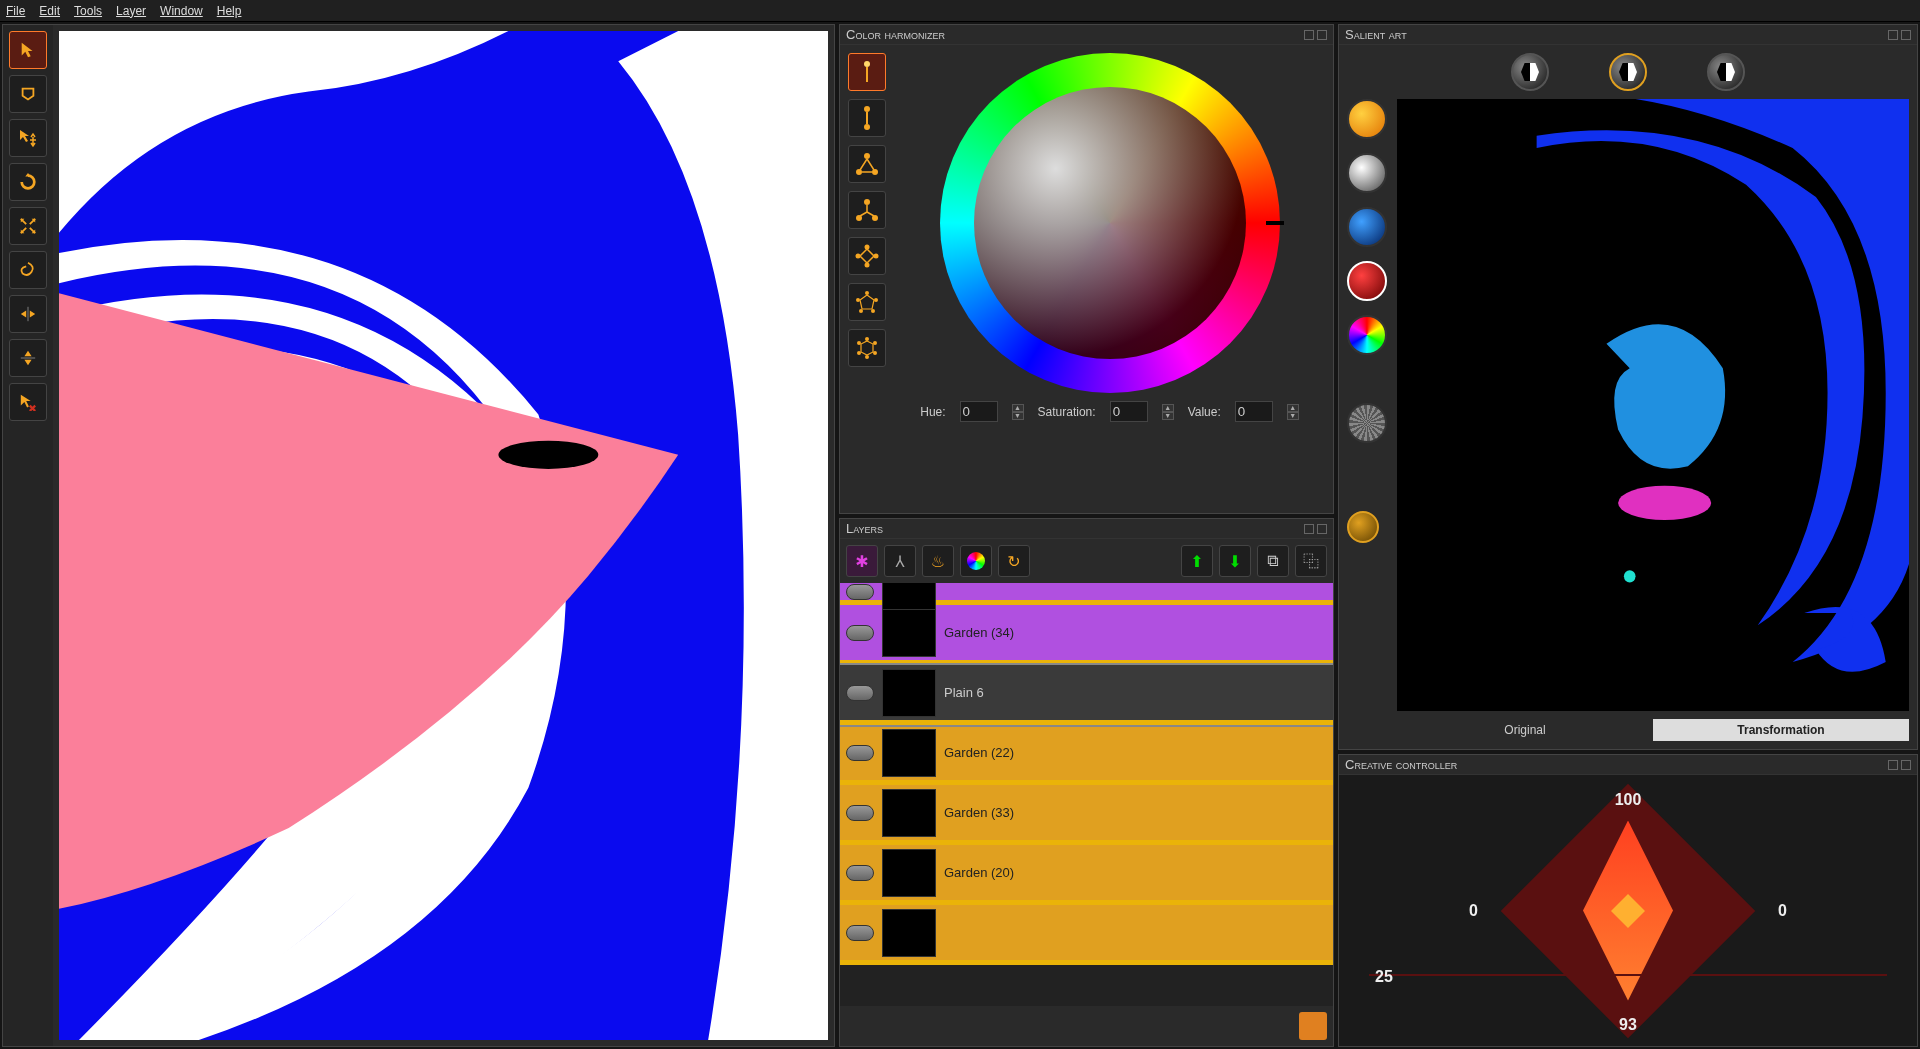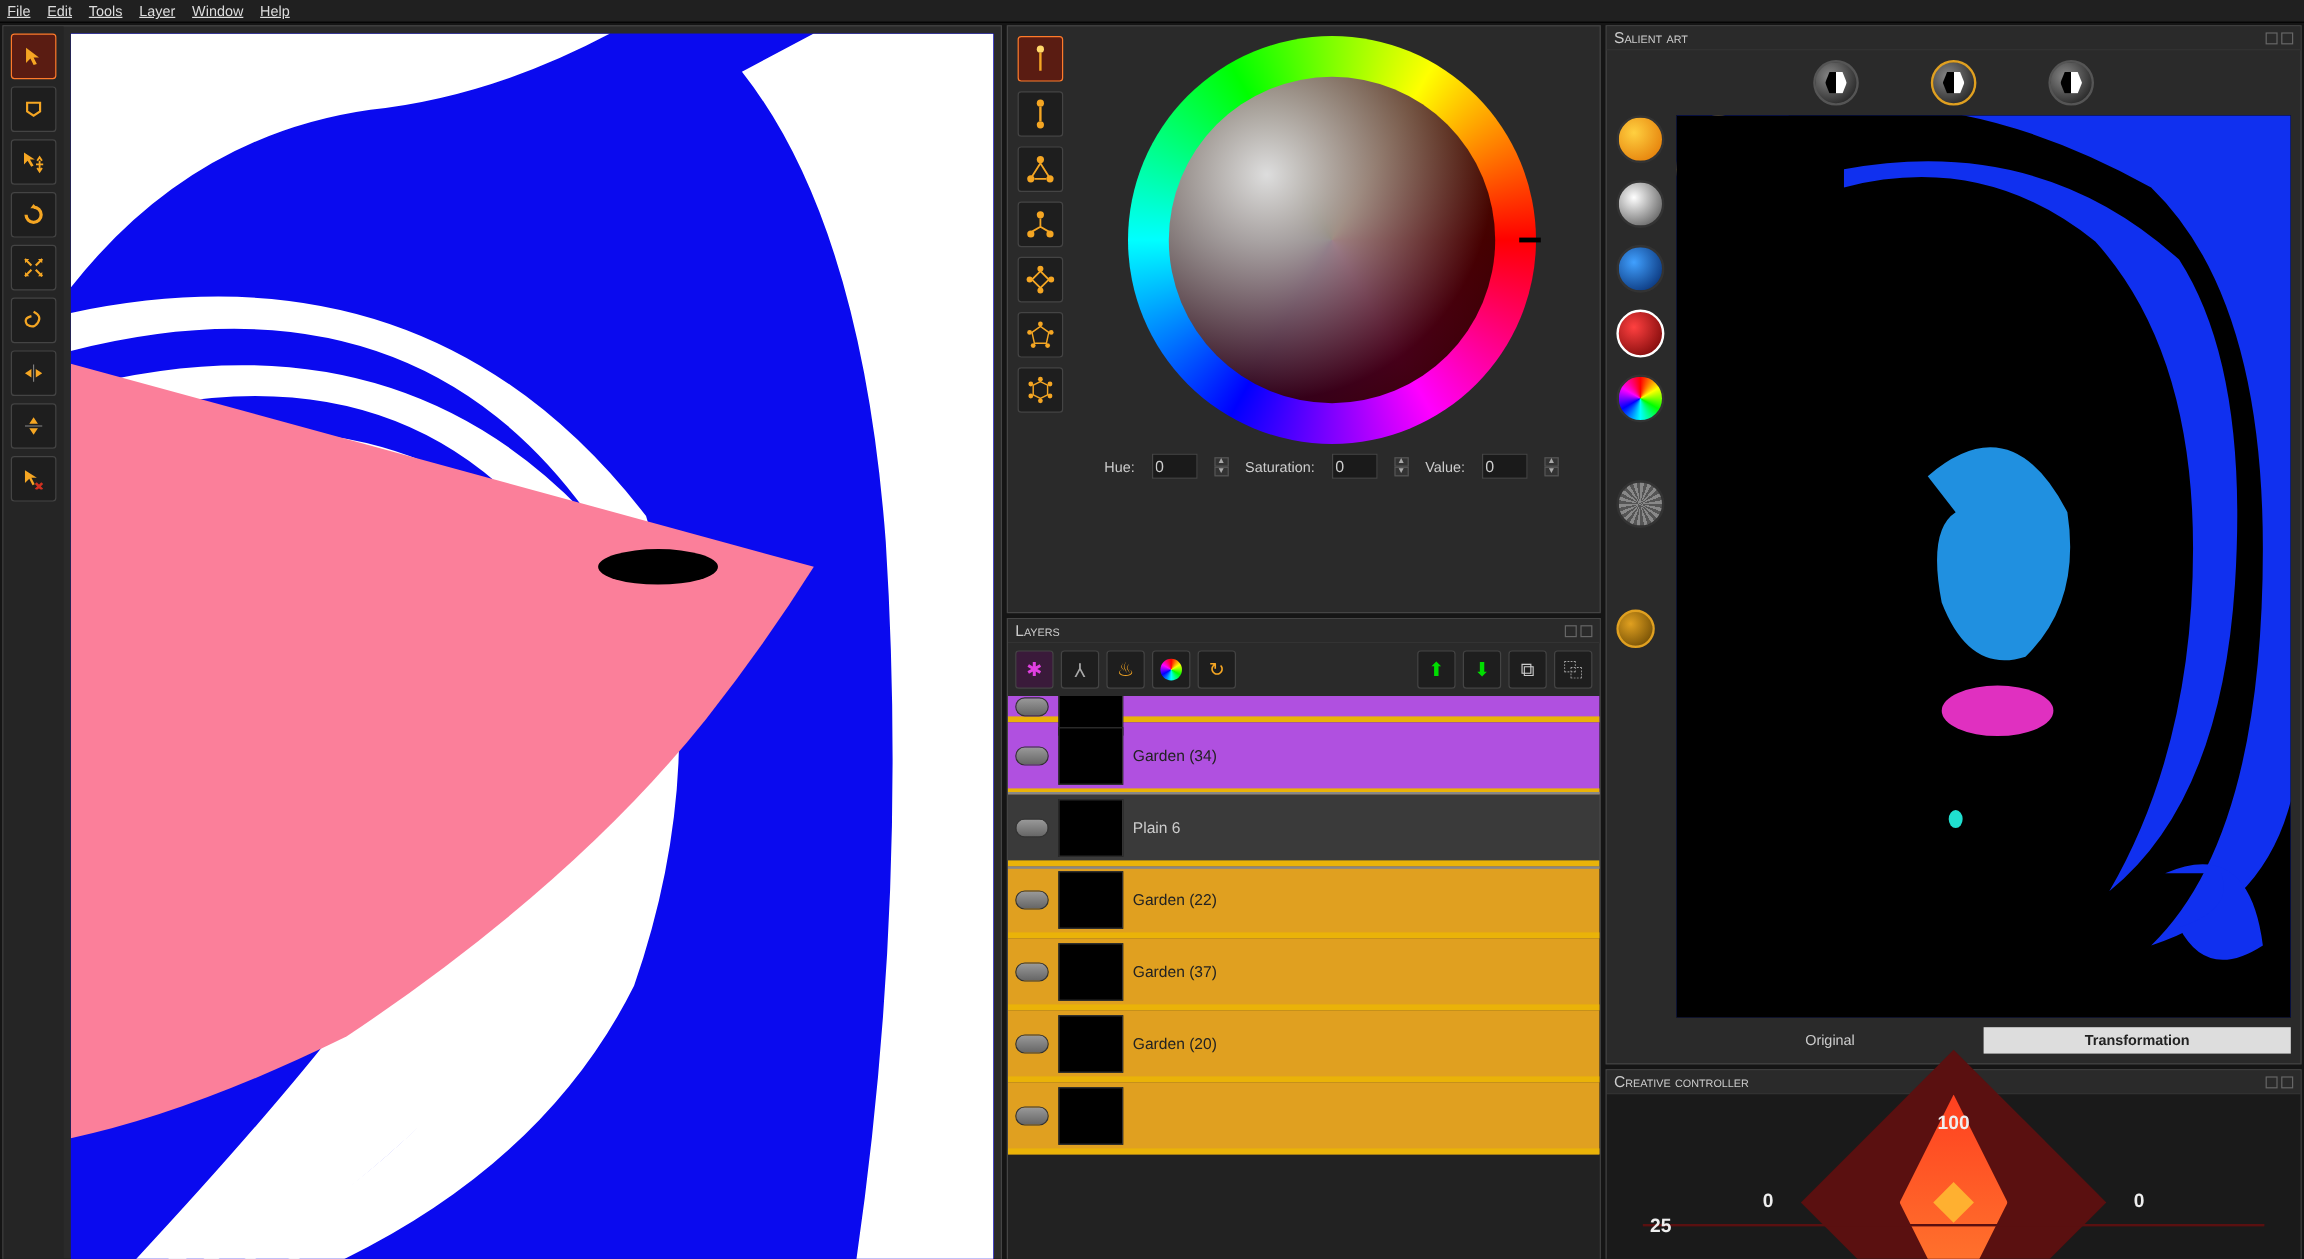--- a/index.html
+++ b/index.html
@@ -260,20 +260,27 @@
           <path d="M0 260 L620 420 Q580 480 530 540 Q420 670 230 790 Q100 850 0 870 Z" fill="#fb7f9a"></path>
           <ellipse cx="490" cy="420" rx="50" ry="14" fill="#000"></ellipse>
         </svg>
       </div>
     </div>
   </div>
 
   <div class="col-mid">
 
     <div class="panel" style="height:490px">
+      <div class="panel-header">
+        <span>Color harmonizer</span>
+        <div class="ctrls">
+            <div class="ctrl"></div>
+            <div class="ctrl"></div>
+          </div>
+      </div>
       <div class="ch-body">
         <div class="ch-tools">
           <div class="ch-tool selected">
               <svg width="20" height="24">
                 <circle cx="10" cy="4" r="3" fill="#ffd86b"></circle>
                 <line x1="10" y1="7" x2="10" y2="22" stroke="#f5a623" stroke-width="2"></line>
               </svg>
             </div>
           <div class="ch-tool">
               <svg width="20" height="26">
@@ -401,41 +408,41 @@
             <div class="layer-name">Plain 6</div>
           </div>
           <div class="layer-row gold">
             <div class="vis-pill"></div>
             <div class="thumb"></div>
             <div class="layer-name">Garden (22)</div>
           </div>
           <div class="layer-row gold">
             <div class="vis-pill"></div>
             <div class="thumb"></div>
-            <div class="layer-name">Garden (37)</div>
+            <div class="layer-name">Garden (33)</div>
           </div>
           <div class="layer-row gold">
             <div class="vis-pill"></div>
             <div class="thumb"></div>
             <div class="layer-name">Garden (20)</div>
           </div>
           <div class="layer-row gold">
             <div class="vis-pill"></div>
             <div class="thumb"></div>
             <div class="layer-name"></div>
           </div>
         </div>
       <div class="layers-footer">
         <div class="trash"></div>
       </div>
     </div>
   </div>
 
   <div class="col-right">
-    <div class="panel" style="height:866px">
+    <div class="panel" style="height:726px">
       <div class="panel-header">
         <span>Salient art</span>
         <div class="ctrls">
             <div class="ctrl"></div>
             <div class="ctrl"></div>
           </div>
       </div>
       <div class="salient-body">
         <div class="salient-top-icons">
           <div class="round-icon"></div>

